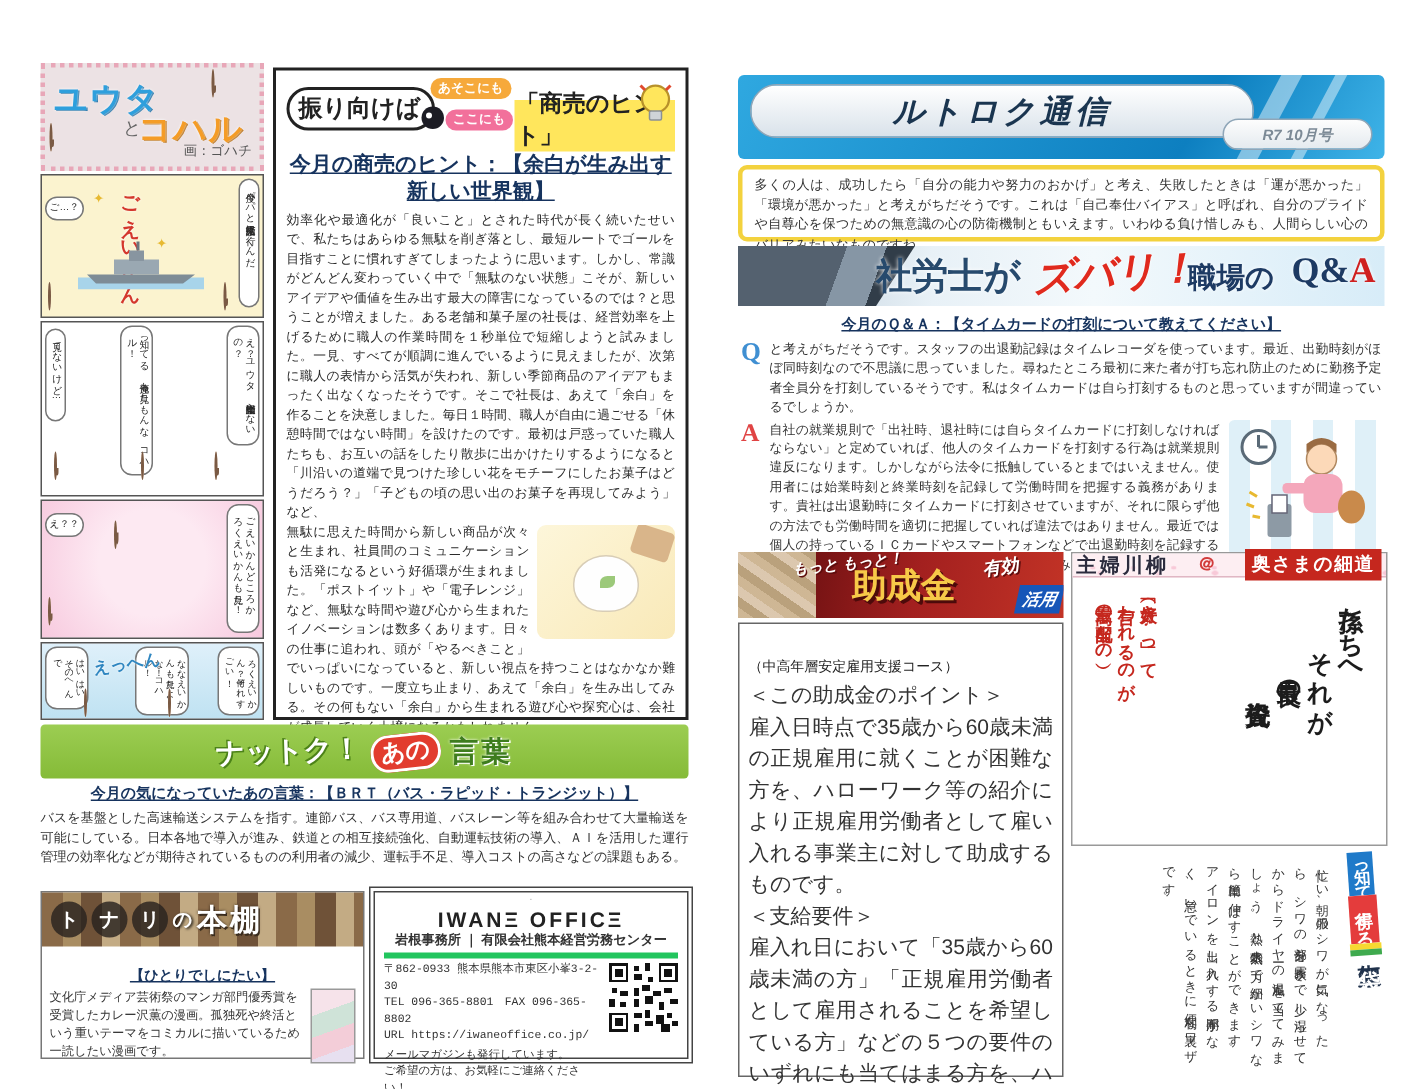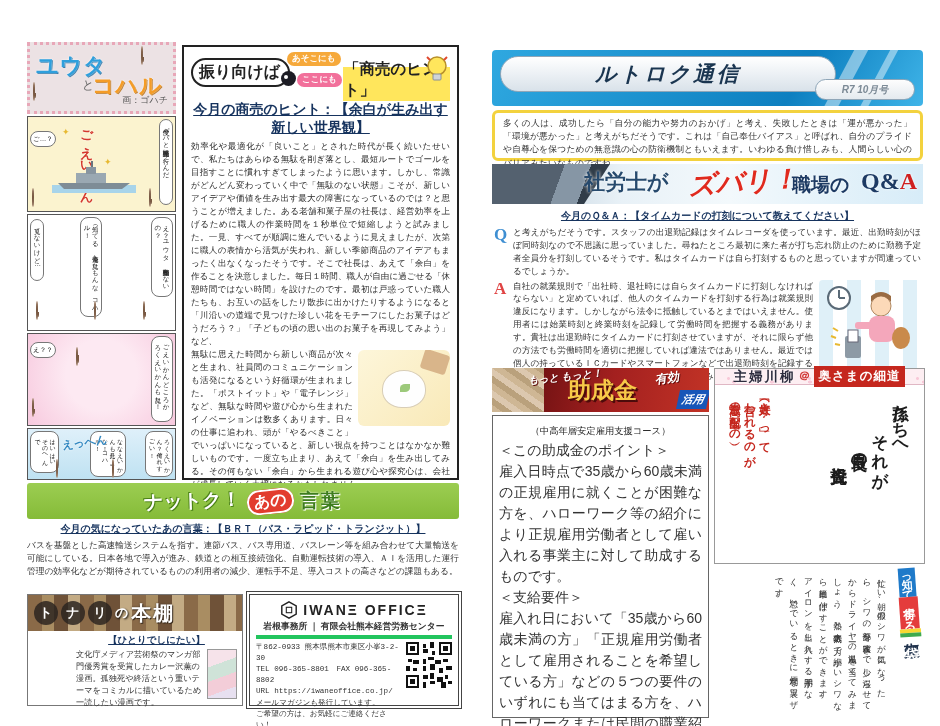--- a/index.html
+++ b/index.html
@@ -63,48 +63,48 @@
   .brt { left:27px; top:522px; width:432px; height:68px; }
   .brt .ttl { font-size:10px; margin-bottom:3px; }
   .brt-body { font-size:8.7px; line-height:1.5; }
 
   
   .tonari { left:27px; top:594px; width:216px; height:112px; border:1px solid #777; background:#fff; }
   .tonari-head { height:36px; position:relative; background:repeating-linear-gradient(90deg,#8a6a48 0 14px,#a98d62 14px 26px,#6f5238 26px 40px,#c3ab84 40px 52px); display:flex; align-items:center; gap:3px; padding:0 6px; }
   .tn-circ { width:24px; height:24px; border-radius:50%; background:rgba(40,34,30,.82); color:#fff; font-size:13px; font-weight:bold; display:flex; align-items:center; justify-content:center; }
   .tn-no { color:#fff; font-size:13px; font-weight:bold; text-shadow:1px 1px 2px #000; }
   .tn-hondana { color:#fff; font-size:20px; font-weight:bold; letter-spacing:2px; text-shadow:0 0 2px #3a2c1e,1px 1px 0 #3a2c1e; }
-  .tonari-body { padding:3px 5px;margin-left:43px; }
+  .tonari-body { padding:13px 5px; }
   .tonari-body .ttl { font-size:9.5px; margin-bottom:2px; }
   .book-cover { float:right; width:30px; height:50px; margin-left:4px; border:1px solid #999; background:linear-gradient(160deg,#f6e3ea 0 30%,#cfe3d8 30% 55%,#f3cdd8 55% 80%,#e7e0f0 80%); }
   .tonari-text { font-size:8.2px; line-height:1.45; }
 
   
   .office { left:249px; top:594px; width:210px; height:112px; border:1px solid #444; box-shadow:0 0 0 2px #fff,0 0 0 3px #444; background:#fff; padding:4px 6px; }
-  .office-logo { display:flex; align-items:center; justify-content:center; gap:5px; height:22px; }
+  .office-logo { display:flex; align-items:center; justify-content:center; gap:5px; height:22px;flex-direction:column; }
   .office-logo .brand { font-size:14px; font-weight:bold; letter-spacing:2px; color:#222; }
   .office-line1 { text-align:center; font-size:8.8px; font-weight:bold; border-bottom:4px solid #22c55e; padding-bottom:2px; margin-bottom:3px; }
   .office-cols { display:flex; gap:4px; }
   .office-left { flex:1; font-size:7.6px; line-height:1.45; font-family:"Liberation Mono","DejaVu Sans Mono",monospace; }
   .office-left .jp { font-family:"Liberation Sans",sans-serif; }
   .qr { width:46px; height:46px; }
 
   
   .rp-header { left:492px; top:50px; width:431px; height:56px; background:linear-gradient(120deg,#2fa8e0,#0d7fc0 70%,#3fb4e8); border-radius:4px; overflow:hidden; }
   .streak { position:absolute; width:14px; height:120%; top:-5px; background:rgba(255,255,255,.45); transform:skewX(-28deg); }
   .rp-pill { position:absolute; left:8px; top:6px; width:336px; height:36px; border-radius:18px; background:linear-gradient(#ffffff,#d9e2ea); border:1px solid #8fa6b8; display:flex; align-items:center; justify-content:center; }
   .rp-title { font-family:"Liberation Serif","DejaVu Serif",serif; font-style:italic; font-weight:bold; font-size:21px; color:#1a3550; letter-spacing:3px; }
   .rp-issue { position:absolute; right:8px; bottom:6px; width:100px; height:21px; border-radius:11px; background:linear-gradient(#fdfdfd,#e4eaef); border:1px solid #8fa6b8; display:flex; align-items:center; justify-content:center; font-size:10px; font-style:italic; color:#7c8a96; font-weight:bold; }
   .intro { left:492px; top:110px; width:431px; height:51px; border:3px solid #f3d23e; border-radius:6px; background:#fff; padding:4px 8px; font-size:8.8px; line-height:1.5; }
 
   
   .qa { left:492px; top:164px; width:431px; height:199px; background:#fff; }
   .qa-head { position:relative; height:40px; background:linear-gradient(90deg,#b9c9d6 0,#e8f1f7 30%,#f3f9fc 55%,#d7ecf8 100%); overflow:hidden; }
   .qa-photo { position:absolute; left:0; top:0; width:118px; height:40px; background:linear-gradient(110deg,#54616f 0 55%,#8696a5 55% 75%,#313d49 75%); clip-path:polygon(0 0,100% 0,78% 100%,0 100%); }
-  .qa-h1 { position:absolute; left:92px; top:4px; font-family:"Liberation Serif",serif; font-size:21px; font-weight:bold; color:#274a6d; text-shadow:0 0 3px #fff; }
+  .qa-h1 { position:absolute; left:92px; top:4px; font-family:"Liberation Serif",serif; font-size:24px; font-weight:bold; color:#274a6d; text-shadow:0 0 3px #fff; }
   .qa-h2 { position:absolute; left:196px; top:0px; font-size:27px; font-weight:900; color:#e02a1e; transform:rotate(-4deg); text-shadow:0 0 2px #fff; font-style:italic; }
   .qa-h3 { position:absolute; left:300px; top:8px; font-family:"Liberation Serif",serif; font-size:19px; font-weight:bold; color:#1d3a63; text-shadow:0 0 3px #fff; }
   .qa-h4 { position:absolute; right:6px; top:4px; font-family:"Liberation Serif",serif; font-size:24px; font-weight:bold; color:#1d3a63; text-shadow:0 0 3px #fff; }
   .qa-h4 .a-red { color:#cf2020; }
   .qa .ttl { font-size:10px; margin:5px 0 3px; }
   .qa-row { display:flex; gap:4px; padding:0 2px; }
   .q-letter { font-family:"Liberation Serif",serif; font-size:17px; font-weight:bold; color:#3f8fd2; flex:none; width:15px; line-height:1; }
   .a-letter { font-family:"Liberation Serif",serif; font-size:17px; font-weight:bold; color:#e04444; flex:none; width:15px; line-height:1; }
   .qa-text { font-size:8.6px; line-height:1.5; }
   .tc-illu { float:right; width:102px; height:90px; margin:0 0 2px 6px; background:repeating-linear-gradient(90deg,#dff0f8 0 14px,#ffffff 14px 28px); border-radius:4px; }
@@ -112,26 +112,26 @@
   
   .josei { left:492px; top:368px; width:217px; }
   .josei-banner { position:relative; height:44px; background:linear-gradient(100deg,#6e1112 0 18%,#a3201f 55%,#c23326); overflow:hidden; }
   .money { position:absolute; left:0; top:0; width:52px; height:100%; background:repeating-linear-gradient(35deg,#d9c9a3 0 6px,#c2b188 6px 12px,#e8dcc0 12px 18px); opacity:.9; }
   .jb-motto { position:absolute; left:36px; top:3px; color:#fff; font-weight:bold; font-style:italic; font-size:10px; line-height:1.1; transform:rotate(-6deg); text-shadow:1px 1px 0 #5d0d0d; }
   .jb-main { position:absolute; left:76px; top:7px; font-size:23px; font-weight:bold; color:#f7c948; text-shadow:1px 1px 0 #4d0b0b,2px 2px 0 #4d0b0b; }
   .jb-yuko { position:absolute; right:30px; top:2px; color:#fff; font-style:italic; font-weight:bold; font-size:12px; transform:rotate(-8deg); text-shadow:1px 1px 0 #5d0d0d; }
   .jb-katsu { position:absolute; right:1px; bottom:3px; background:#1756b8; color:#fff; font-style:italic; font-weight:bold; font-size:11px; padding:2px 4px; transform:skewX(-12deg); }
   .josei-article { margin-top:3px; border:1px solid #666; background:#fff; padding:5px 6px; height:303px; }
   .josei-article .ttl { font-size:10px; }
-  .josei-sub { text-align:center; font-size:9.3px; margin:4px 0 2px; color:#222; }
+  .josei-sub { text-align:left; font-size:9.3px; margin:17px 0 2px; color:#222; }
   .josei-text { font-size:14px; line-height:1.5; }
 
   
   .senryu { left:714px; top:368px; width:211px; height:196px; border:1px solid #999; background:#fff; }
-  .senryu-head { height:16px; background:#fdeef2; background-image:radial-gradient(#f8c9d8 2px, transparent 2.5px),radial-gradient(#f8c9d8 1.5px, transparent 2px); background-size:38px 26px,27px 19px; display:flex; align-items:center; justify-content:center; gap:3px; border-bottom:1px solid #e0b7c4; }
+  .senryu-head { height:16px; background:#fdeef2; background-image:radial-gradient(#f8c9d8 2px, transparent 2.5px),radial-gradient(#f8c9d8 1.5px, transparent 2px); background-size:38px 26px,27px 19px; display:flex; align-items:center; justify-content:center; gap:19px; border-bottom:1px solid #e0b7c4; }
   .sh-shufu { font-size:13.5px; font-weight:bold; color:#2c2c3e; text-shadow:0 0 2px #fff; letter-spacing:2px; }
   .sh-at { font-size:12px; font-weight:bold; color:#d23c3c; }
   .sh-oku { background:#c5271e; color:#fff; font-size:12.5px; font-weight:bold; padding:2px 5px; letter-spacing:1px; }
   .senryu-body { position:relative; height:164px; font-family:"Liberation Serif","DejaVu Serif",serif; }
   .poem-main { position:absolute; right:14px; top:8px; font-size:16.5px; font-weight:bold; color:#1c1c1c; line-height:1.25; }
   .poem-main .pl { display:block; }
   .poem-cmt { position:absolute; left:12px; top:10px; font-size:11.5px; font-weight:bold; color:#c5271e; white-space:pre-line; line-height:1.3; }
 
   
   .chie { left:714px; top:568px; width:211px; height:152px; background:#fff; }

